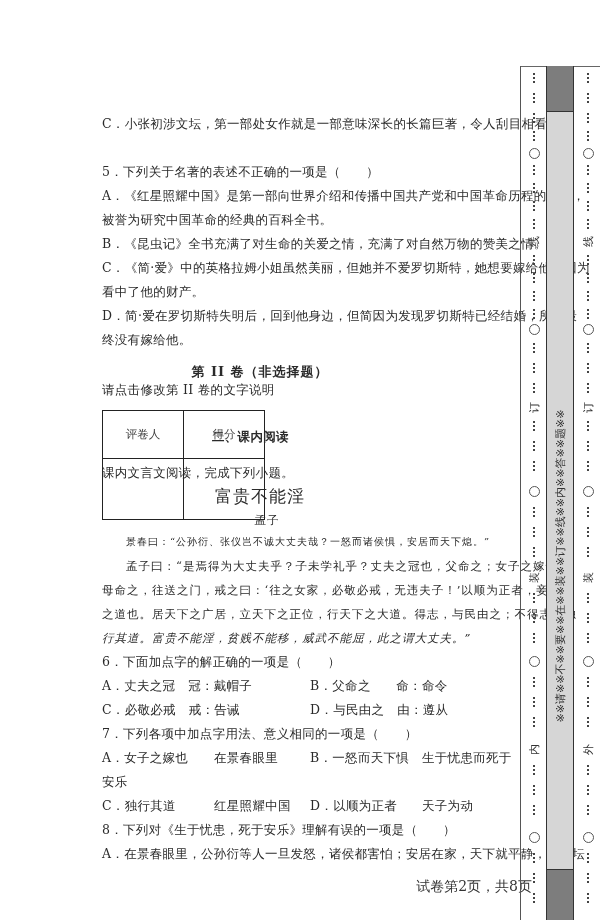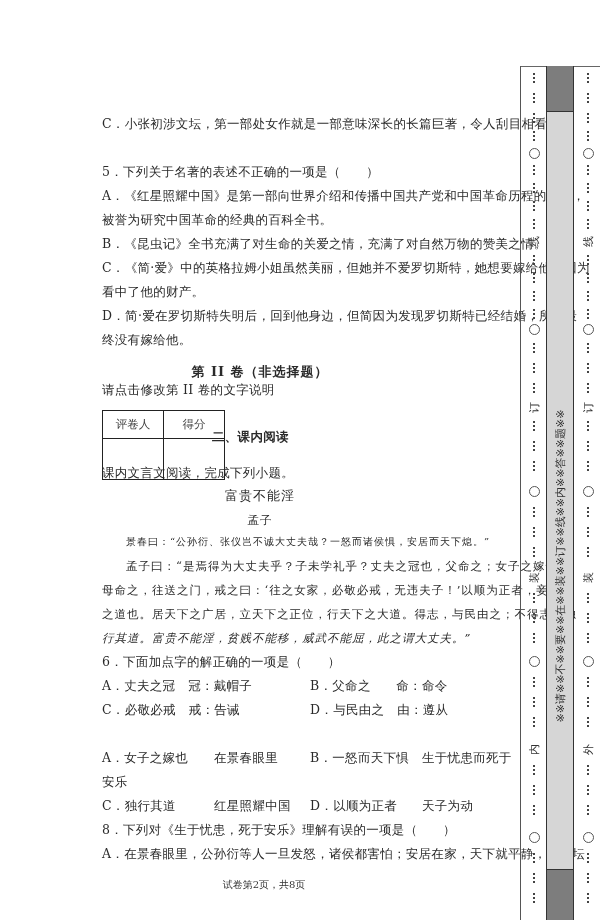--- a/index.html
+++ b/index.html
@@ -16,21 +16,21 @@
   .center { left: 0; width: 520px; text-align: center; }
   .bold { font-weight: bold; }
   .title-sec { font-size: 13px; font-weight: bold; letter-spacing: 1px; }
   .kaiti { font-family: "DejaVu Serif", "Liberation Serif", serif; font-style: normal; letter-spacing: 1px; }
   
   .score-table {
     position: absolute; left: 102px; top: 410px; border-collapse: collapse;
   }
   .score-table td {
     border: 1.5px solid #222; width: 48px; text-align: center; font-size: 11.5px; color: #444;
-    padding: 6px;
+    padding: 16px;
   }
   .score-table tr.head td { height: 15px; }
   .score-table tr.body td { height: 28px; }
   
   .strip { position: absolute; left: 520px; top: 66px; width: 80px; height: 854px; }
   .strip-border { position: absolute; left: 0; top: 0; width: 0; height: 854px; border-left: 1px solid #555; }
   .strip-top-line { position: absolute; left: 0; top: 0; width: 80px; border-top: 1px solid #666; }
   .band { position: absolute; left: 26px; top: 0; width: 28px; height: 854px; background: #d6d6d6;
           border-left: 1px solid #333; border-right: 1px solid #333; box-sizing: border-box; }
   .band-dark-top { position: absolute; left: 0; top: 0; width: 100%; height: 45px; background: #7d7d7d; border-bottom: 1px solid #333; }
@@ -43,21 +43,21 @@
   .seal-col { position: absolute; top: 0; width: 20px; height: 854px; }
   .seal-col.left { left: 4px; }
   .seal-col.right { left: 58px; }
   .seal-item { position: absolute; left: 0; width: 20px; text-align: center; font-size: 10px; color: #444;
                font-family: "DejaVu Sans", "Liberation Sans", sans-serif; }
   .vdots { width: 2px; margin: 0 auto; height: 12px;
            background-image: radial-gradient(circle, #444 0.9px, transparent 1.1px);
            background-size: 2px 4px; }
   .circle { width: 9px; height: 9px; border: 1px solid #555; border-radius: 50%; margin: 0 auto; }
   .seal-label { display: block; transform: rotate(-90deg); font-size: 11px; color: #333; }
-  .footer { position: absolute; top: 878px; left: 4px; width: 520px; text-align: center; font-size: 10px; color: #333; }
+  .footer { position: absolute; top: 878px; left: 12px; width: 520px; text-align: right; font-size: 14px; color: #333; }
 </style>
 </head>
 <body>
 
 <div class="page">
 
   <div class="line" style="top:116px">C．小张初涉文坛，第一部处女作就是一部意味深长的长篇巨著，令人刮目相看。</div>
 
   <div class="line" style="top:164px">5．下列关于名著的表述不正确的一项是（　　）</div>
   <div class="line" style="top:188px">A．《红星照耀中国》是第一部向世界介绍和传播中国共产党和中国革命历程的图书，</div>
@@ -79,42 +79,43 @@
     </tr>
     <tr class="body">
       <td></td>
       <td></td>
     </tr>
   </tbody>
     </table>
   <div class="line bold" style="top:429px; left:212px;">二、课内阅读</div>
   <div class="line" style="top:465px">课内文言文阅读，完成下列小题。</div>
 
-  <div class="line center kaiti" style="top:488px; font-size:13px;">富贵不能淫</div>
-  <div class="line center kaiti" style="top:512px; font-size:11.5px;">孟子</div>
+  <div class="line center kaiti" style="top:488px; font-size:17px;">富贵不能淫</div>
+  <div class="line center kaiti" style="top:512px; font-size:11.5px;padding-left:7px;">孟子</div>
   <div class="line kaiti" style="top:534px; left:126px; font-size:10px;">景春曰：“公孙衍、张仪岂不诚大丈夫哉？一怒而诸侯惧，安居而天下熄。”</div>
   <div class="line kaiti" style="top:558px; left:126px; font-size:11.5px;">孟子曰：“是焉得为大丈夫乎？子未学礼乎？丈夫之冠也，父命之；女子之嫁也，</div>
   <div class="line kaiti" style="top:582px; font-size:11.5px;">母命之，往送之门，戒之曰：‘往之女家，必敬必戒，无违夫子！’以顺为正者，妾妇</div>
   <div class="line kaiti" style="top:606px; font-size:11.5px;">之道也。居天下之广居，立天下之正位，行天下之大道。得志，与民由之；不得志，独</div>
   <div class="line kaiti" style="top:630px; font-size:11.5px;font-style:italic;">行其道。富贵不能淫，贫贱不能移，威武不能屈，此之谓大丈夫。”</div>
 
   <div class="line" style="top:654px">6．下面加点字的解正确的一项是（　　）</div>
   <div class="line" style="top:678px">
     <span>A．</span><span>丈夫之冠</span>　<span>冠：戴帽子</span>
   </div>
   <div class="line" style="top:678px; left:310px">
     <span>B．</span><span>父命之</span>　　<span>命：命令</span>
   </div>
   <div class="line" style="top:702px">
     <span>C．</span><span>必敬必戒</span>　<span>戒：告诫</span>
   </div>
   <div class="line" style="top:702px; left:310px">
     <span>D．</span><span>与民由之</span>　<span>由：遵从</span>
   </div>
 
+  <div class="line" style="top:726px">7．下列各项中加点字用法、意义相同的一项是（　　）</div>
   <div class="line" style="top:750px">
     <span>A．</span><span>女子之嫁也</span>
   </div>
   <div class="line" style="top:750px; left:214px">在景春眼里</div>
   <div class="line" style="top:750px; left:310px">
     <span>B．</span><span>一怒而天下惧</span>
   </div>
   <div class="line" style="top:750px; left:422px">生于忧患而死于</div>
   <div class="line" style="top:774px">安乐</div>
   <div class="line" style="top:798px">

